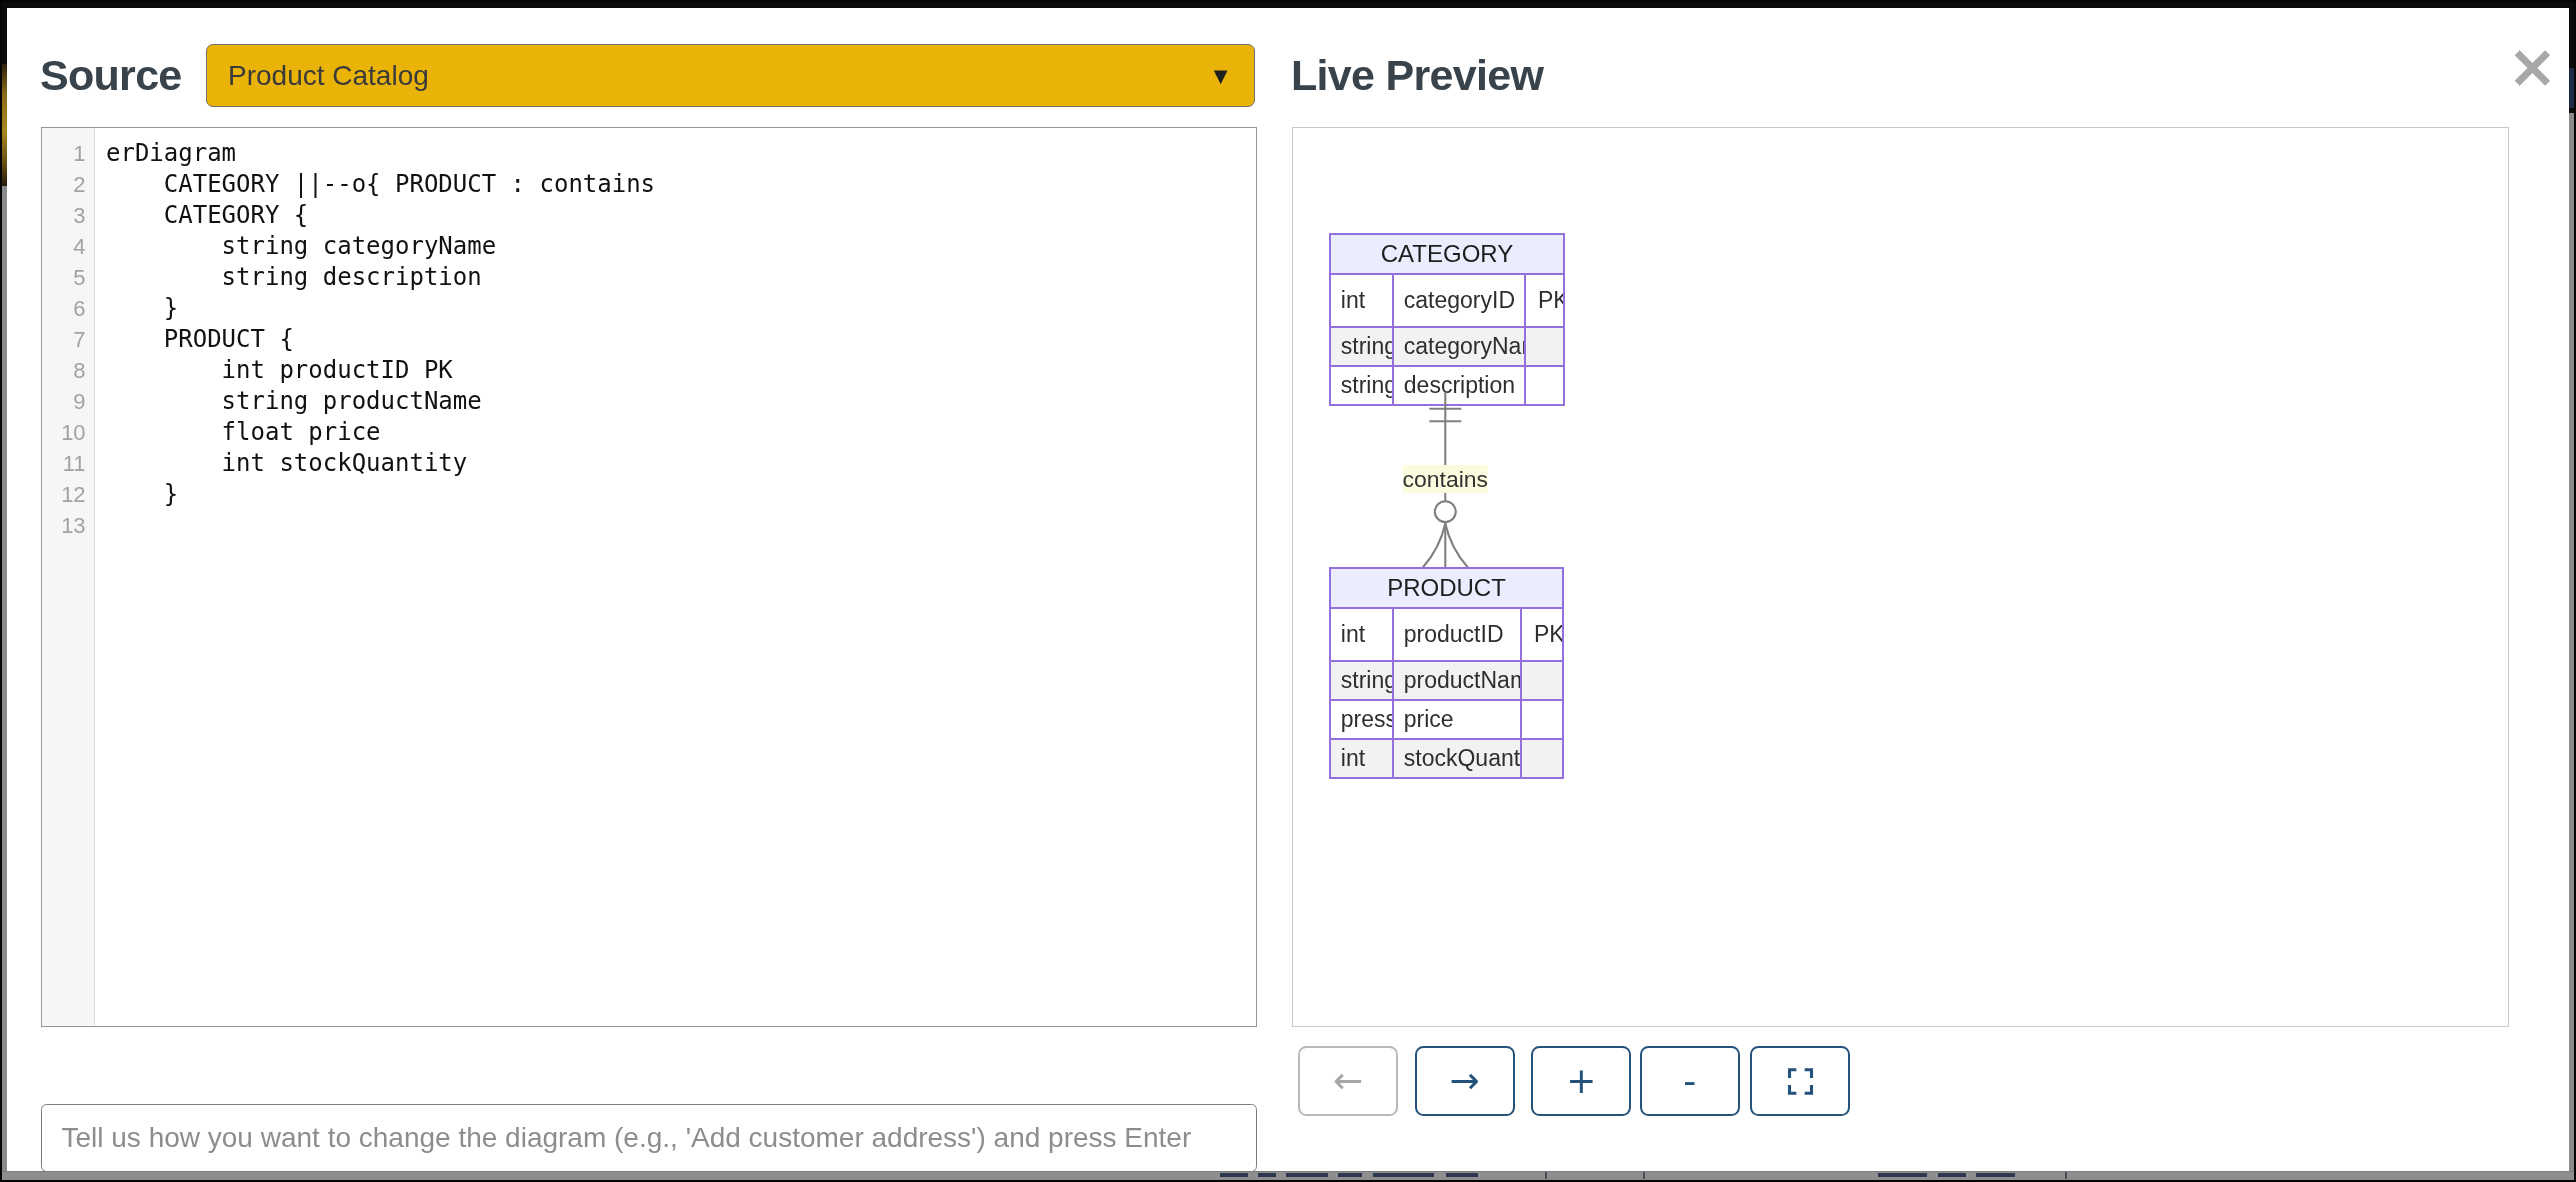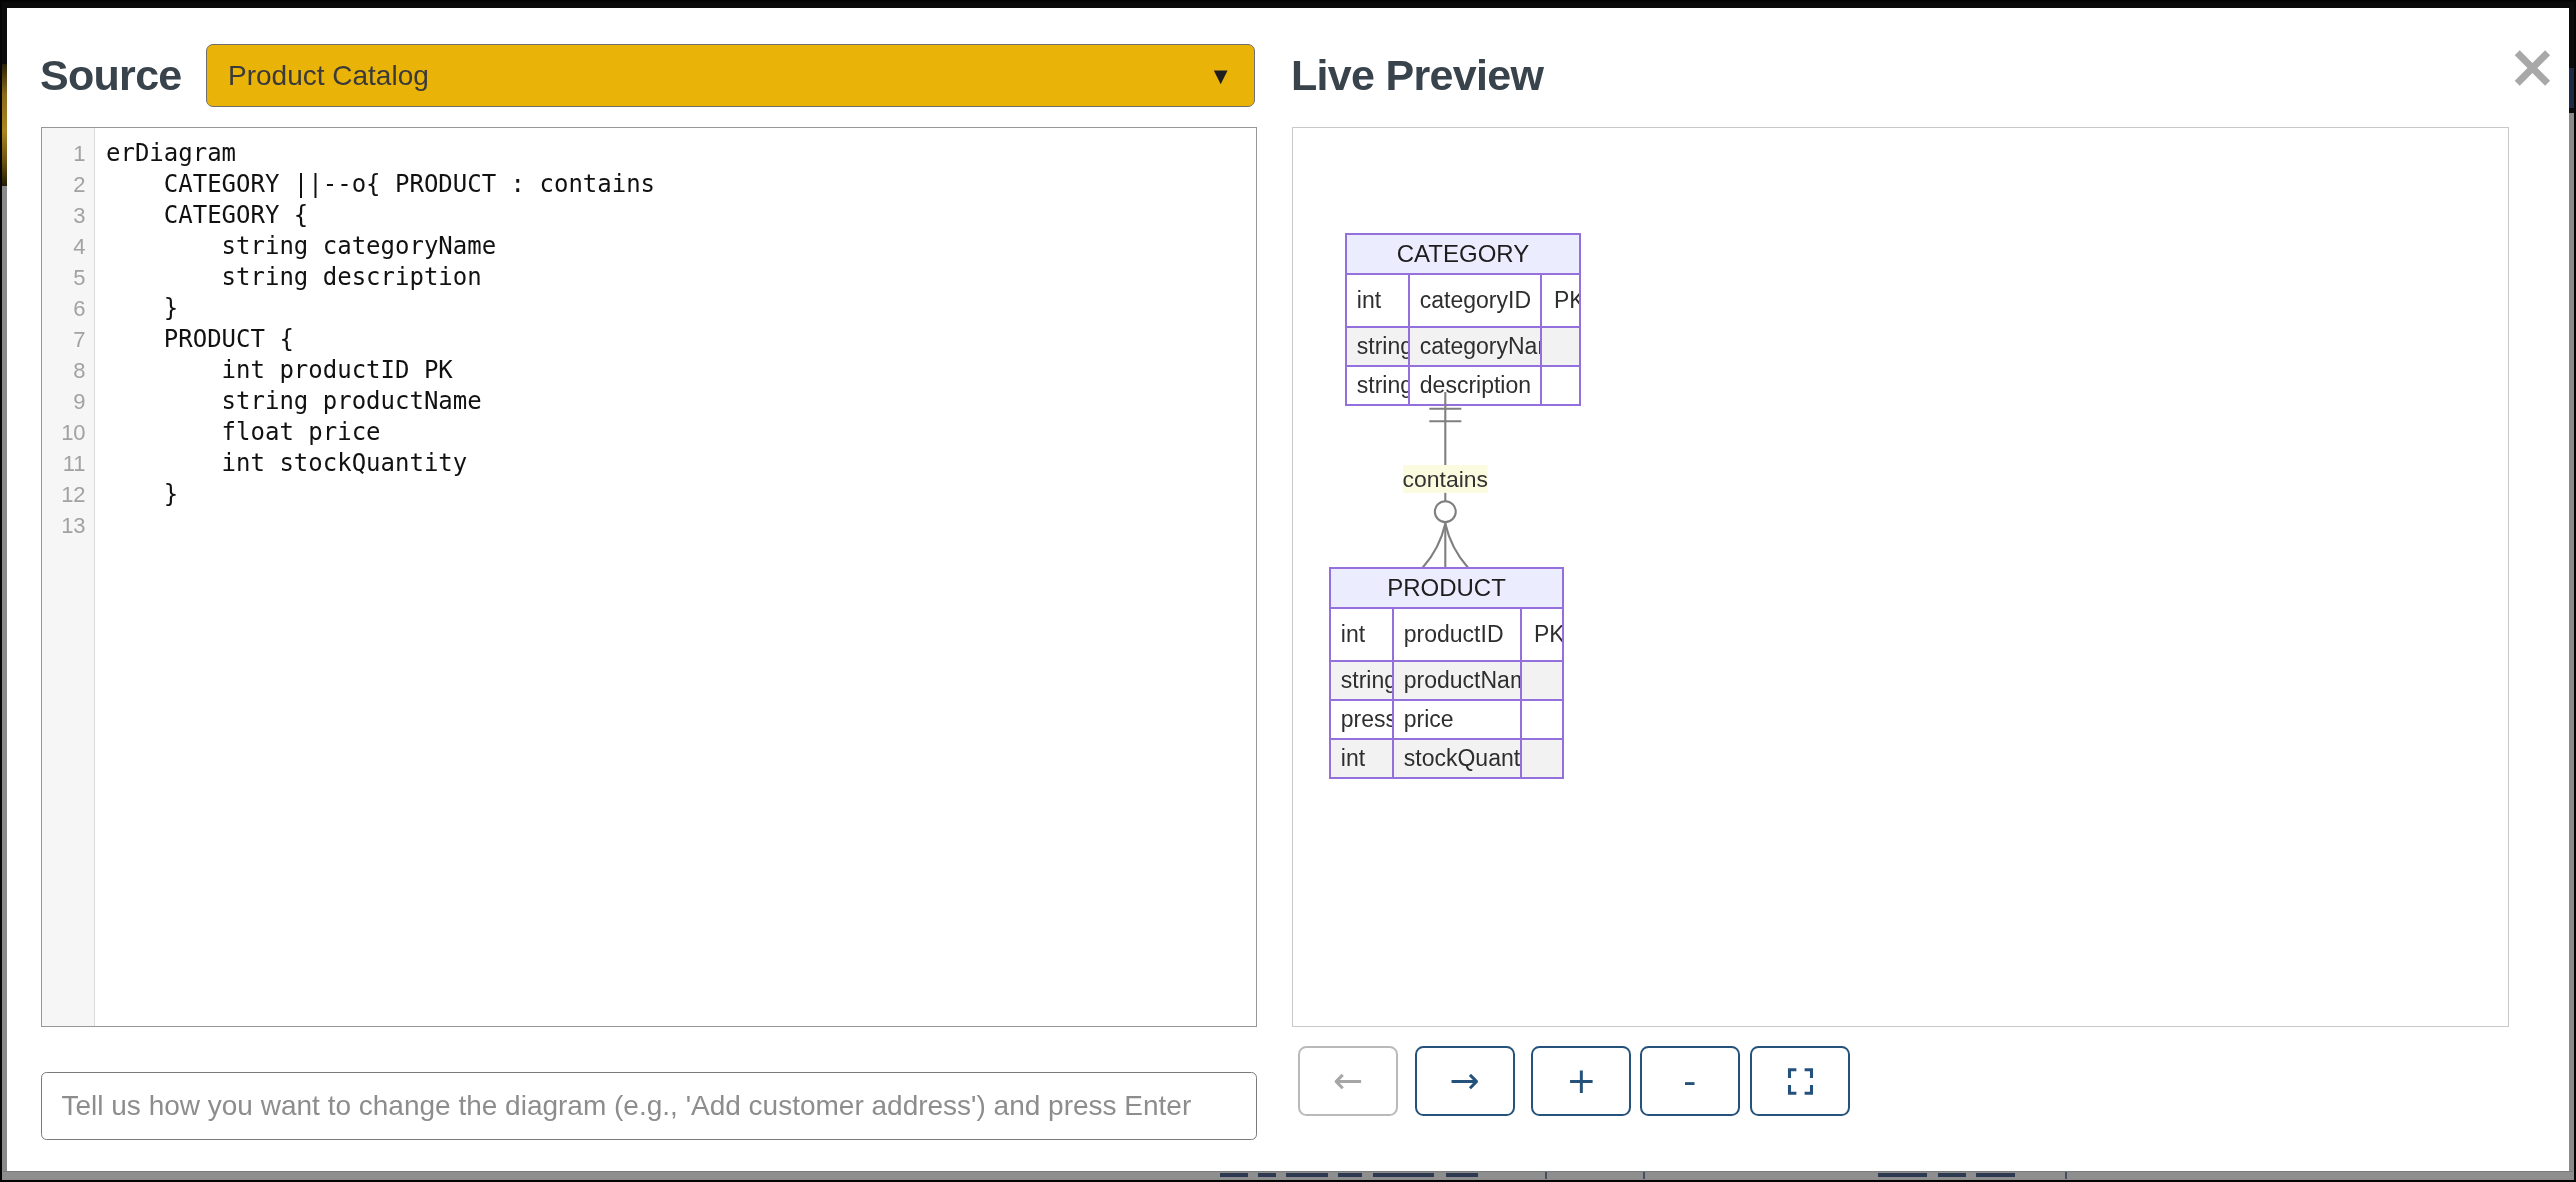--- a/index.html
+++ b/index.html
@@ -46,37 +46,37 @@
   
   .editor { position:absolute; left:34px; top:119px; width:1216px; height:900px;
     border:1.4px solid #979797; background:#fff; display:flex; overflow:hidden; cursor:text; }
   .gutter { width:53px; background:#f6f6f6; border-right:1.4px solid #dadada; padding-top:9.8px; }
   .gutter .ln { display:block; height:31px; line-height:31px; font-size:22px; color:#a2a2a2; text-align:right; padding-right:8.4px; }
   .codecol { flex:1; padding:9.8px 0 0 11px; }
   .codecol .cl { display:block; height:31px; line-height:31px; font-family:"DejaVu Sans Mono", monospace;
     font-size:24px; color:#111; white-space:pre; }
 
   
-  .prompt { position:absolute; left:34px; top:1064px; width:1216px; height:68px;
+  .prompt { position:absolute; left:34px; top:1096px; width:1216px; height:68px;
     border:1.4px solid #7a7a7a; border-radius:5.6px; font-size:28px; padding:0 19.5px;
     color:#000000; font-family:"Liberation Sans", sans-serif; }
   .prompt::placeholder { color:#8d8d8d; opacity:1; }
 
   
   .preview-panel { position:absolute; left:1285px; top:119px; width:1217px; height:900px;
     border:1.4px solid #c9c9c9; background:#fff; overflow:hidden; }
 
   
   .entity { position:absolute; border-collapse:collapse; table-layout:fixed; background:#fff; }
   .entity td { border:2.1px solid #9370DB; font-size:23px; color:#2e2e2e; height:39px; padding:0 0 0 9.8px; overflow:hidden; }
   .entity .ent-title { background:#ECECFF; text-align:center; font-size:24px; color:#1d1d1d; height:40px; padding:0; }
   .entity td.keycol { text-align:center; padding:12px; }
   .entity tr.even td { background:#f2f2f2; }
 
-  #entity-category { left:36px; top:105px; width:234px;margin-left:16px; }
+  #entity-category { left:36px; top:105px; width:234px; }
   #entity-product  { left:36px; top:439px; width:233px; }
 
   .connector { position:absolute; left:104px; top:264px; }
 
   
   .toolbar { position:absolute; left:1291px; top:1038px; display:flex; align-items:center; }
   .nav-btn { width:100px; height:70px; background:#fff; border:2.8px solid #24527A; border-radius:8.4px;
     display:flex; align-items:center; justify-content:center; cursor:pointer; padding:0;
     color:#24527A; font-family:"DejaVu Sans", sans-serif; }
   .nav-btn .glyph { font-size:36px; line-height:36px; color:inherit; }

